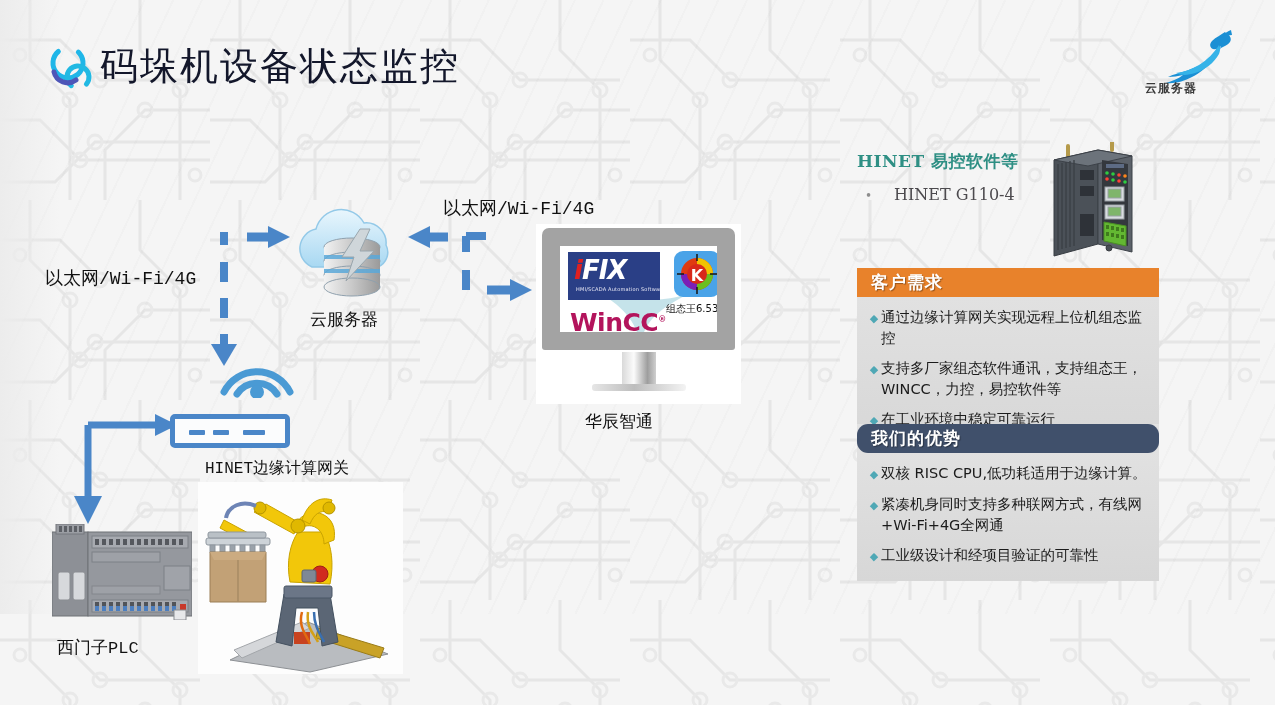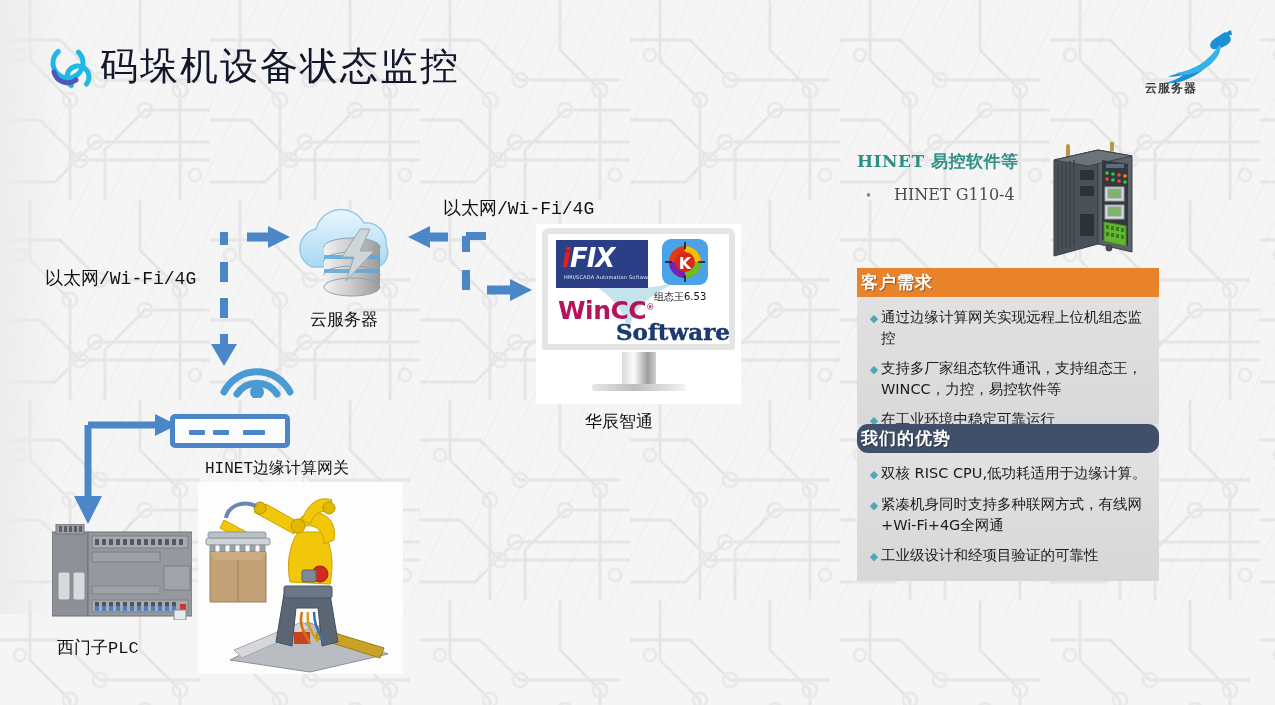--- a/index.html
+++ b/index.html
@@ -72,22 +72,22 @@
     position:absolute; top:11px; height:5px; background:#4a86c8; border-radius:1px;
   }
   .router i:nth-child(1){ left:14px; width:16px; }
   .router i:nth-child(2){ left:38px; width:16px; }
   .router i:nth-child(3){ left:68px; width:22px; }
 
   
   .monitor { position:absolute; left:536px; top:224px; width:205px; height:180px; background:#fff; }
   .mon-screen {
     position:absolute; left:6px; top:4px; width:193px; height:122px;
-    background:#e5e5e5; border-radius:7px 7px 3px 3px;
-    padding:6px; overflow:hidden;text-align:right;
+    background:#a3a3a3; border-radius:7px 7px 3px 3px;
+    padding:18px; overflow:hidden;text-align:right;
   }
   .mon-inner { position:relative; width:100%; height:100%; background:#fff; overflow:hidden; }
   .mon-stand {
     position:absolute; left:86px; top:128px; width:34px; height:34px;
     background:linear-gradient(90deg,#d9d9d9,#fbfbfb 35%,#9e9e9e 75%,#cfcfcf);
   }
   .mon-base {
     position:absolute; left:56px; top:160px; width:94px; height:7px; border-radius:3px;
     background:linear-gradient(90deg,#e6e6e6,#bdbdbd 45%,#f3f3f3);
   }
@@ -137,21 +137,21 @@
     margin-top:12px; margin-left:8px;
     font-family:"DejaVu Serif","Liberation Serif",serif;
     font-size:16px; color:#4c4a4e; white-space:nowrap;
   }
   .hinet-sub .bullet { color:#8d8d8d; font-size:12px; margin-right:22px; }
 
   .gateway-img { position:absolute; left:1036px; top:142px; width:142px; height:125px; }
 
   .panel { position:absolute; width:302px; background:linear-gradient(180deg,#e3e3e3,#d7d7d7); }
   .panel-head {
-    height:29px; display:flex; align-items:center; padding-left:4px;
+    height:29px; display:flex; align-items:center; padding-left:14px;
     font-family:"DejaVu Serif","Liberation Serif",serif;
     font-size:17px; font-weight:bold; color:#fff; letter-spacing:1px;
     text-shadow:1px 1px 1px rgba(0,0,0,0.35);
   }
   .panel-head.orange { background:#e8822b; }
   .panel-head.navy   { background:#40506b;border-radius:11px; }
   .panel-body { padding:10px 12px 12px 10px; }
   .bullet-row { display:flex; margin-bottom:9px; }
   .bullet-row:last-child { margin-bottom:2px; }
   .bullet-dot {

